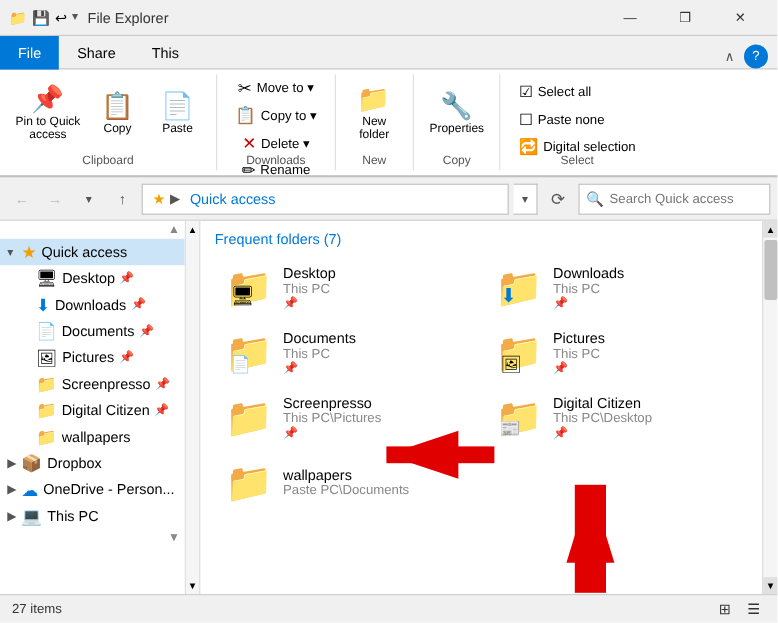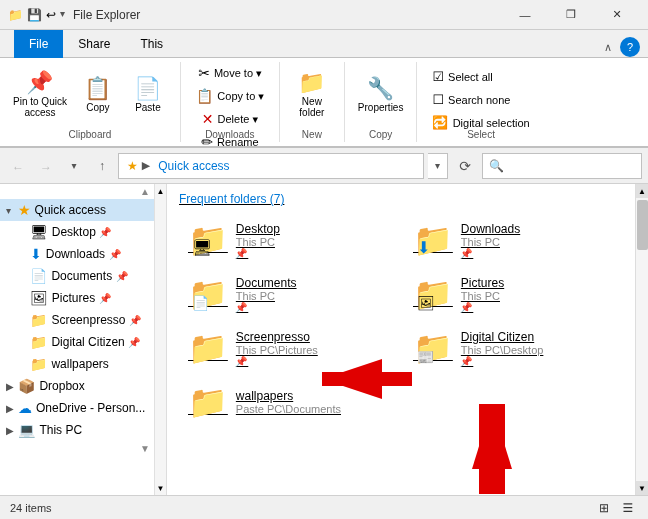--- a/index.html
+++ b/index.html
@@ -6,21 +6,21 @@
     body { width: 648px; height: 519px; font-family: 'Segoe UI', Arial, sans-serif; font-size: 12px; background: #fff; overflow: hidden; user-select: none; }
 
     
     .title-bar { height: 30px; background: #f0f0f0; display: flex; align-items: center; padding: 0 8px; border-bottom: 1px solid #ccc; }
     .title-bar-icons { display: flex; gap: 4px; margin-right: 8px; }
     .title-bar-title { flex: 1; font-size: 12px; color: #333; }
     .title-bar-controls { display: flex; gap: 0; }
     .title-bar-btn { width: 46px; height: 30px; display: flex; align-items: center; justify-content: center; font-size: 11px; color: #333; cursor: pointer; }
 
     
-    .ribbon-tabs { height: 28px; background: #f0f0f0; display: flex; align-items: flex-end; padding-left: 14px; border-bottom: 1px solid #c0c0c0; }
+    .ribbon-tabs { height: 28px; background: #f0f0f0; display: flex; align-items: flex-end; padding-left: 0; border-bottom: 1px solid #c0c0c0; }
     .ribbon-tab { padding: 6px 14px; font-size: 12px; cursor: pointer; border: 1px solid transparent; margin-bottom: -1px; }
     .ribbon-tab.active { background: #fff; border-color: #c0c0c0; border-bottom-color: #fff; color: #000; }
     .ribbon-tab.file { background: #0078d7; color: #fff; padding: 6px 14px; font-size: 12px; }
 
     
     .ribbon { height: 90px; background: #fff; border-bottom: 2px solid #c0c0c0; display: flex; align-items: stretch; padding: 4px 0; }
     .ribbon-section { display: flex; flex-direction: column; align-items: center; padding: 0 8px; border-right: 1px solid #e0e0e0; position: relative; }
     .ribbon-section:last-child { border-right: none; }
     .ribbon-section-label { font-size: 10px; color: #555; position: absolute; bottom: 2px; left: 0; right: 0; text-align: center; }
     .ribbon-items { display: flex; align-items: center; gap: 2px; flex: 1; padding-bottom: 14px; }
@@ -66,21 +66,21 @@
     .folder-icon-wrap { position: relative; flex-shrink: 0; }
     .folder-info .folder-name { font-size: 12px; font-weight: 500; color: #000; }
     .folder-info .folder-sub { font-size: 11px; color: #888; }
     .folder-info .pin-row { font-size: 10px; color: #888; }
 
     
     .status-bar { height: 24px; background: #f0f0f0; border-top: 1px solid #d0d0d0; display: flex; align-items: center; padding: 0 10px; justify-content: space-between; font-size: 11px; color: #333; }
     .status-right { display: flex; gap: 4px; }
     .view-btn { width: 20px; height: 20px; display: flex; align-items: center; justify-content: center; cursor: pointer; border: 1px solid transparent; font-size: 12px; }
 
-    .content-wrapper { position: relative; flex: 1; overflow: hidden; text-decoration: underline; }
+    .content-wrapper { position: relative; flex: 1; overflow: hidden; }
   </style>
 </head>
 <body>
 
 <div class="title-bar">
   <div class="title-bar-icons">
     <span>📁</span>
     <span style="font-size:12px;">💾</span>
     <span style="font-size:12px;">↩</span>
     <span style="font-size:10px;color:#555;">▾</span>
@@ -167,21 +167,21 @@
   </div>
 
   <div class="ribbon-section" style="padding-bottom:14px;">
     <div style="display:flex;flex-direction:column;gap:2px;flex:1;padding-top:4px;padding-bottom:0;">
       <div class="ribbon-item-small" style="justify-content:flex-start;">
         <span style="font-size:13px;">☑</span>
         <span>Select all</span>
       </div>
       <div class="ribbon-item-small" style="justify-content:flex-start;">
         <span style="font-size:13px;">☐</span>
-        <span>Search none</span>
+        <span>Paste none</span>
       </div>
       <div class="ribbon-item-small" style="justify-content:flex-start;">
         <span style="font-size:13px;">🔁</span>
         <span>Digital selection</span>
       </div>
     </div>
     <span class="ribbon-section-label">Select</span>
   </div>
 </div>
 
@@ -193,20 +193,21 @@
   <div class="address-path">
     <span class="address-star">★</span>
     <span style="font-size:11px;color:#555;">▶</span>
     <span class="address-chevron"></span>
     <span style="color:#0078d7;">Quick access</span>
   </div>
   <div class="path-dropdown">▾</div>
   <div class="refresh-btn">⟳</div>
   <div class="search-box">
     <span class="search-icon">🔍</span>
+    <input type="text" placeholder="Search Quick access" style="">
   </div>
 </div>
 
 <div style="display:flex;height:311px;">
 
   <div class="sidebar">
     <div style="display:flex;align-items:center;justify-content:flex-end;padding:2px 4px;">
         <span style="font-size:10px;color:#888;">▲</span>
       </div>
 
@@ -394,18 +395,18 @@
 
   <div style="width:13px;background:#f5f5f5;border-left:1px solid #ddd;display:flex;flex-direction:column;">
     <div style="height:14px;display:flex;align-items:center;justify-content:center;font-size:8px;cursor:pointer;background:#e0e0e0;">▲</div>
     <div style="width:11px;height:50px;background:#c0c0c0;margin:2px auto;border-radius:2px;"></div>
     <div style="flex:1;"></div>
     <div style="height:14px;display:flex;align-items:center;justify-content:center;font-size:8px;cursor:pointer;background:#e0e0e0;">▼</div>
   </div>
 </div>
 
 <div class="status-bar">
-  <span>24 items</span>
+  <span>27 items</span>
   <div class="status-right">
     <div class="view-btn">⊞</div>
     <div class="view-btn">☰</div>
   </div>
 </div>
 
 </body></html>

